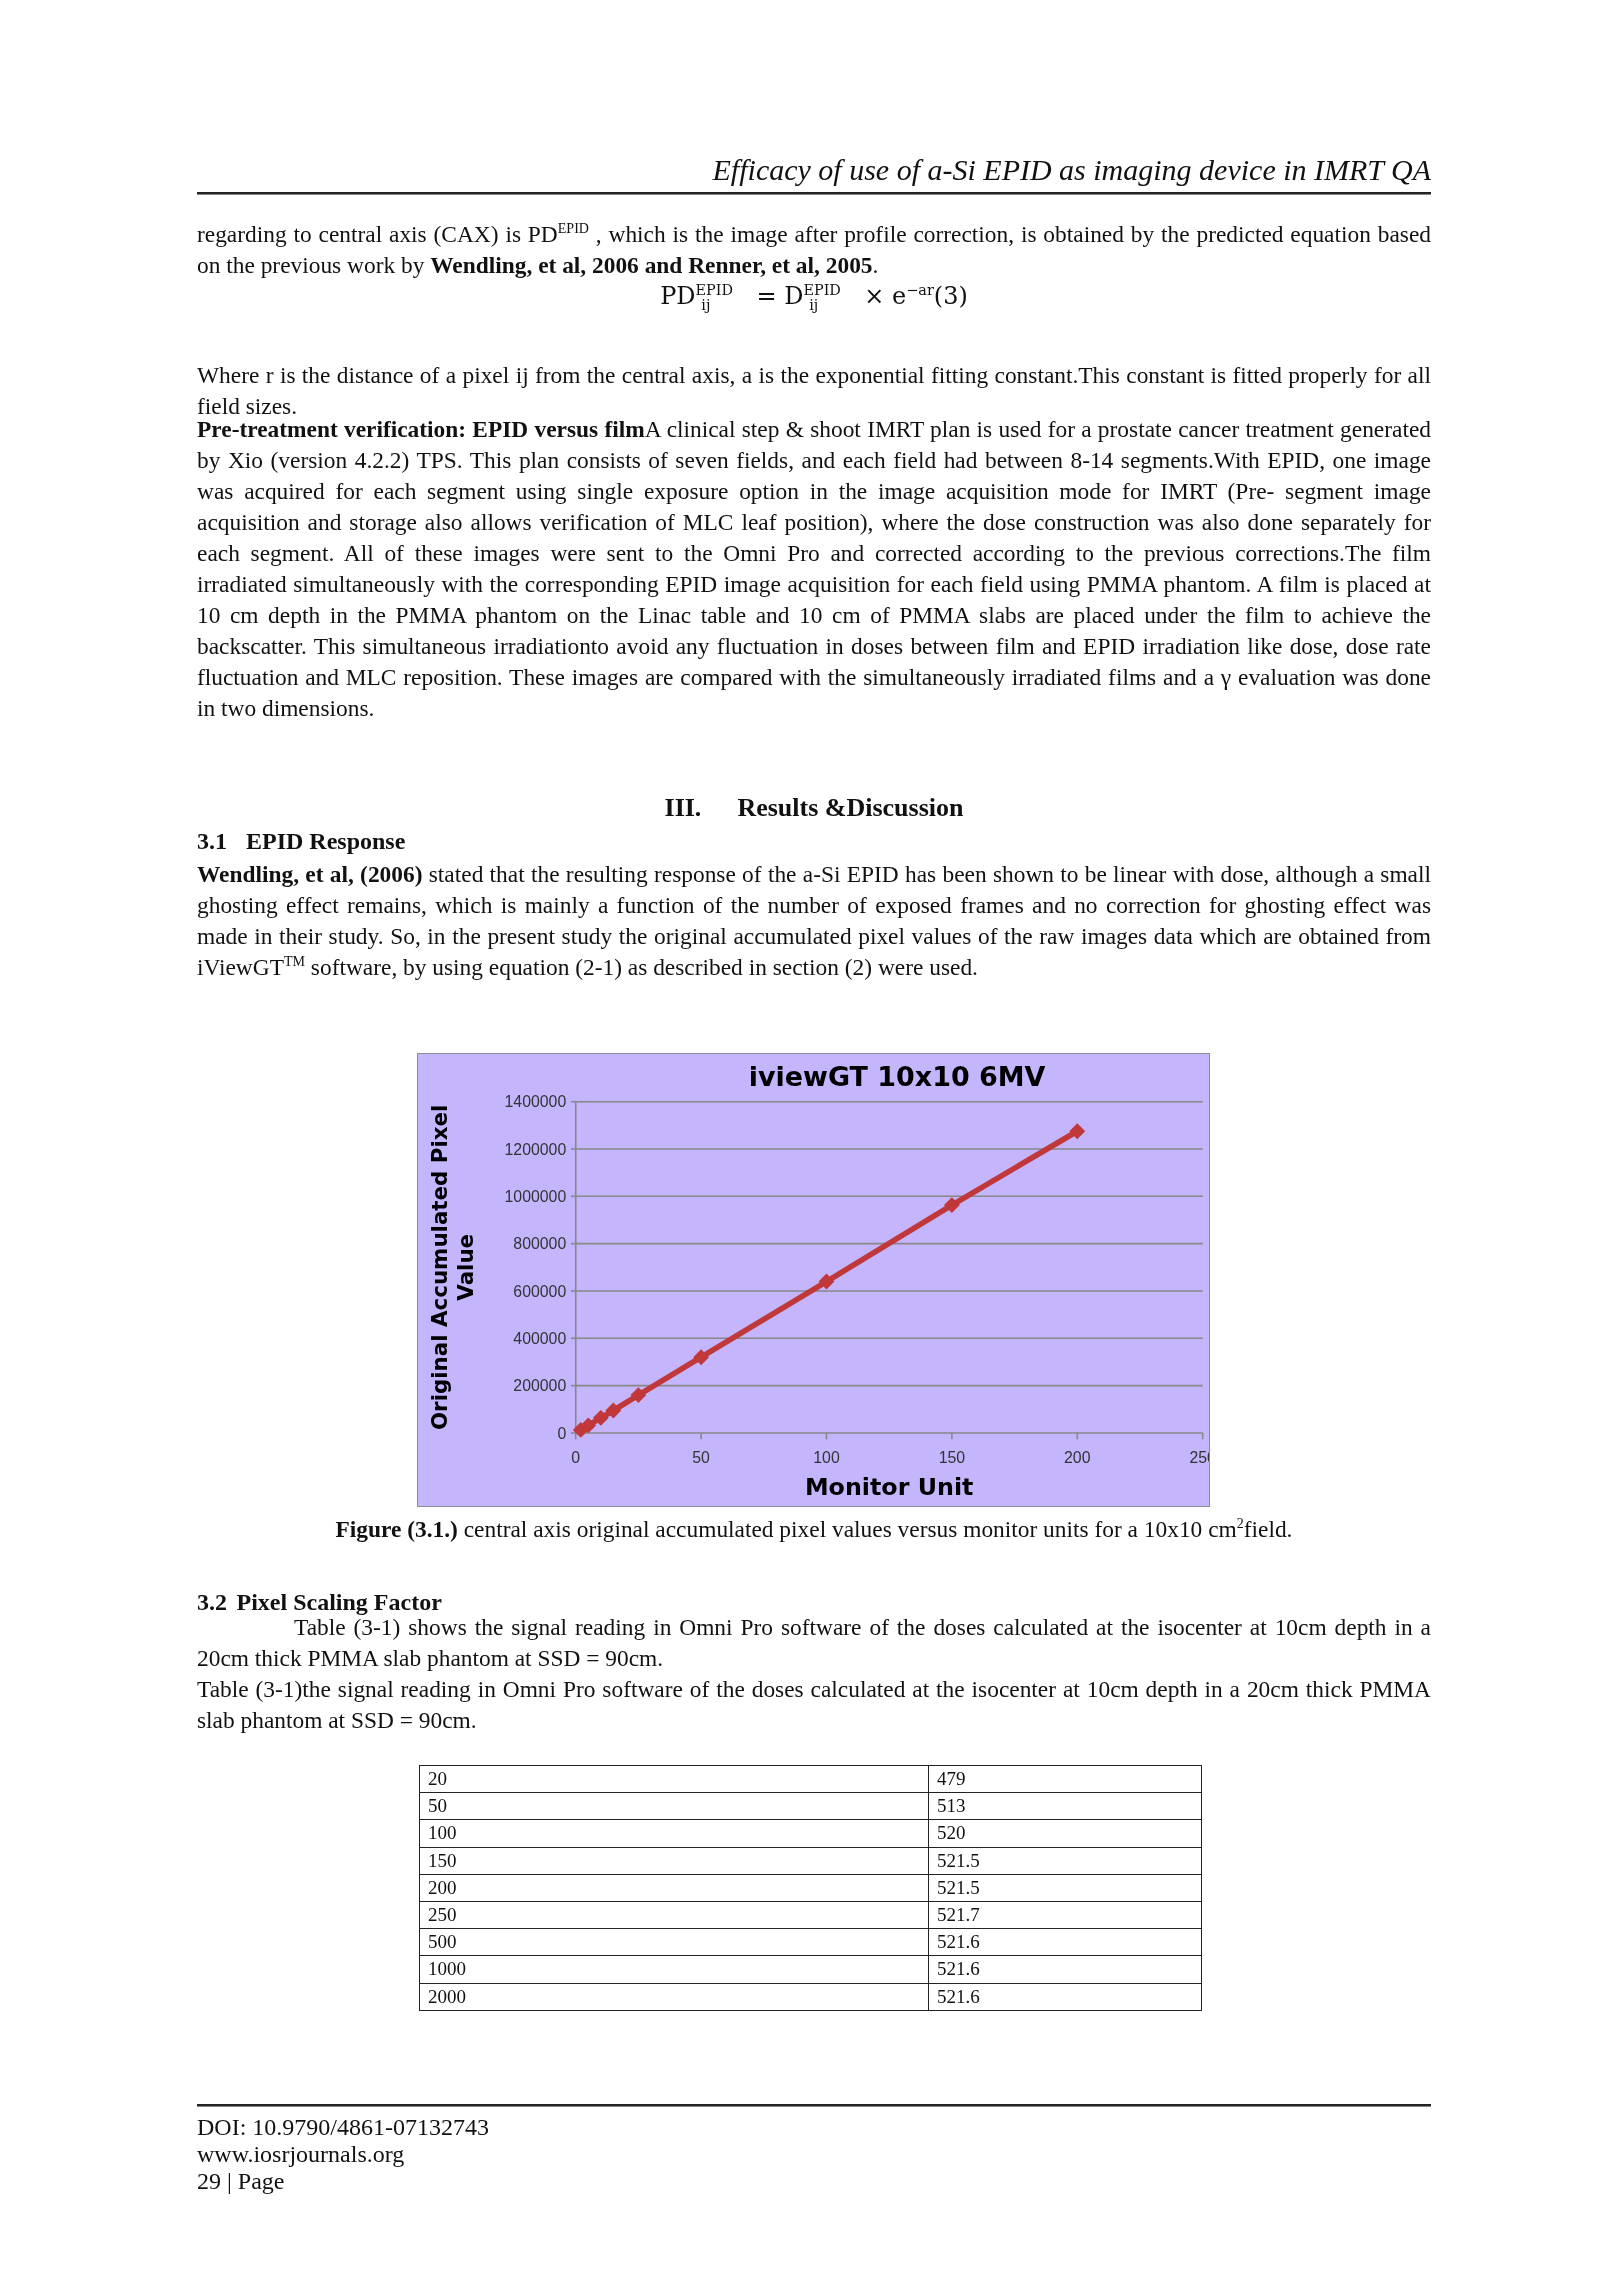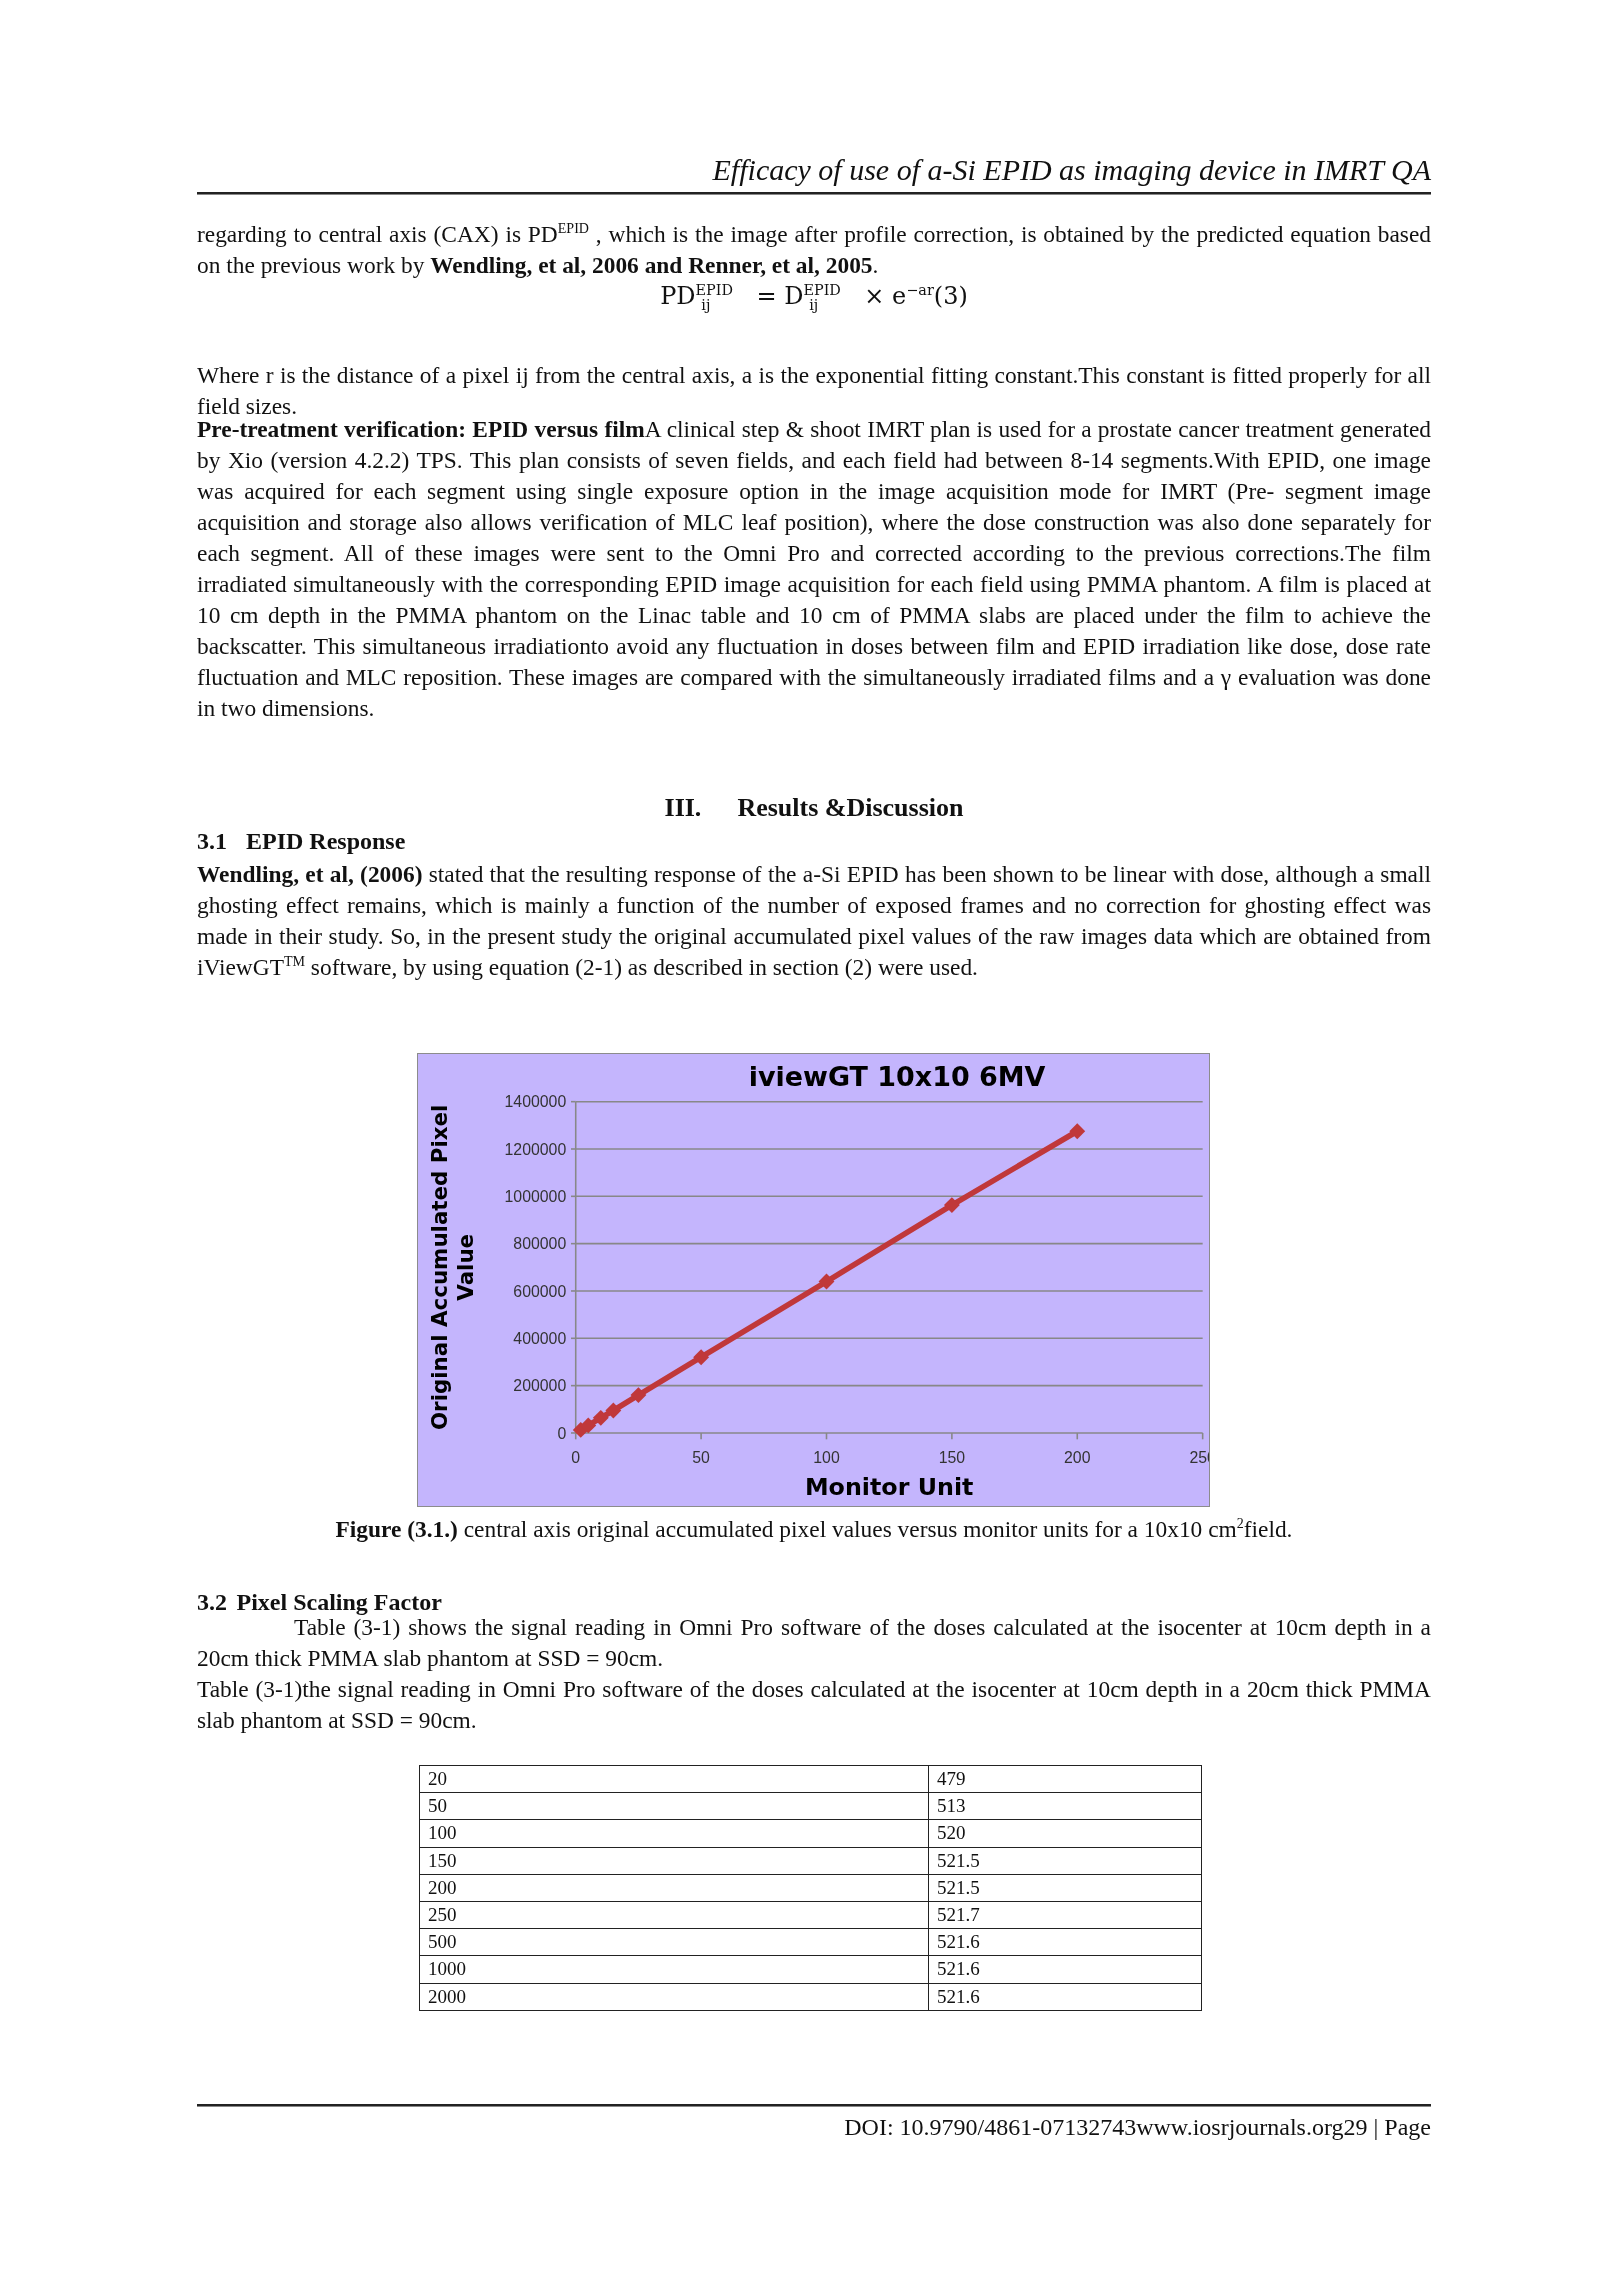--- a/index.html
+++ b/index.html
@@ -23,21 +23,21 @@
   .chart-box svg { display: block; }
   .caption { position: absolute; top: 1516px; left: 0; width: 1234px; text-align: center; font-size: 23.4px; }
   .sub32 { position: absolute; top: 1581px; left: 0; font-weight: bold; font-size: 24px; margin-top: 8px; }
   .sub32 .num { margin-right: 9.5px; }
   .p5 { top: 1612px; text-indent: 97px; }
   .p6 { top: 1674px; }
   .tbl { position: absolute; left: 222px; top: 1765px; width: 783px; border-collapse: collapse; font-size: 19px; line-height: 22px; }
   .tbl td { border: 1.6px solid #222; padding: 1.6px 8px; height: 23px; vertical-align: middle; }
   .tbl td.c1 { width: 492px; }
   .foot-rule { position: absolute; top: 2104px; left: 0; width: 1234px; border-top: 2.4px solid #222; border-bottom: 0.8px solid #888; }
-  .footer { position: absolute; top: 2114px; left: 0; width: 1234px; font-size: 24px; display: flex; justify-content: flex-end; }
+  .footer { position: absolute; top: 2114px; left: 0; width: 1234px; font-size: 24px; display: flex; justify-content: space-between; flex-direction: column; }
 </style>
 </head>
 <body>
 
 <div class="page">
   <div class="running-head">Efficacy of use of a-Si EPID as imaging device in IMRT QA</div>
   <div class="head-rule"></div>
 
   <div class="body-text p1">
     <span>regarding to central axis (CAX) is PD</span><sup>EPID</sup><span> , which is the image after profile correction, is obtained by the predicted equation based on the previous work by </span><b>Wendling, et al, 2006 and Renner, et al, 2005</b><span>.</span>

